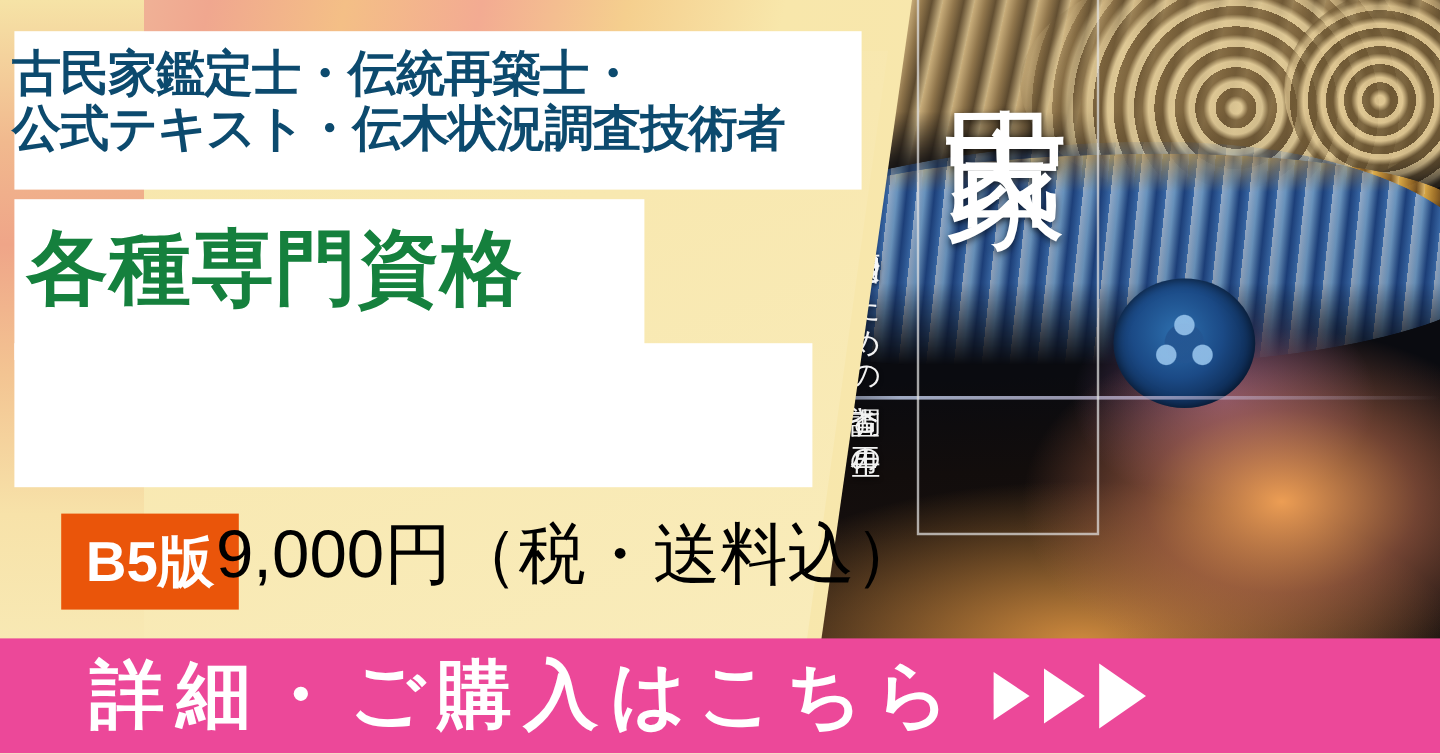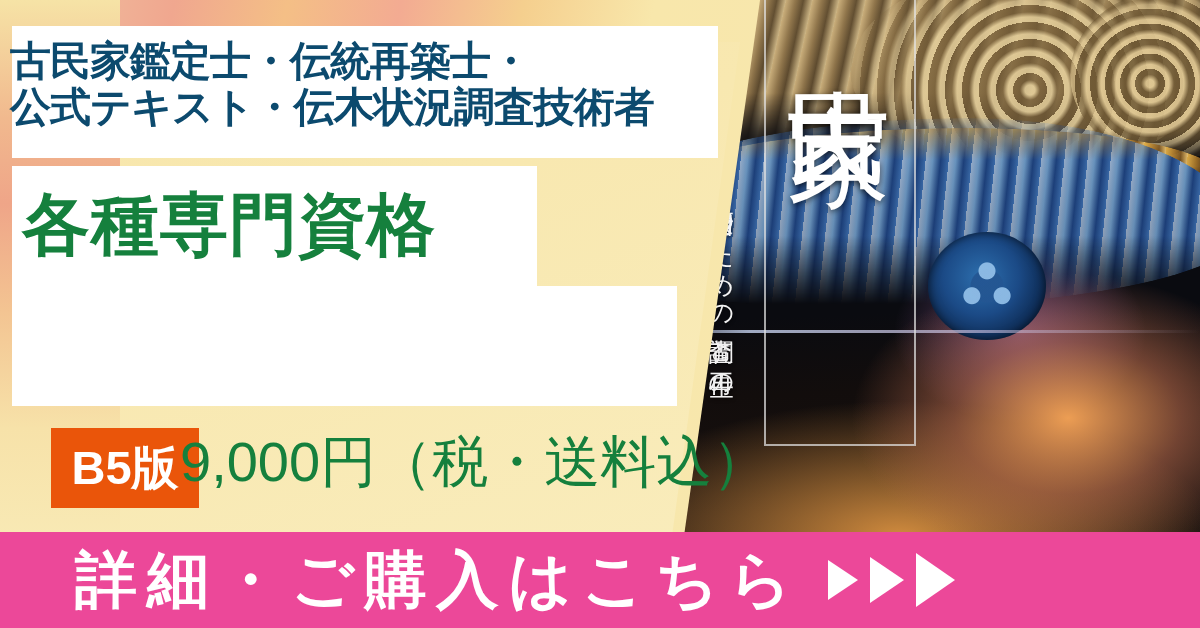--- a/index.html
+++ b/index.html
@@ -158,21 +158,21 @@
   .big-line.l2{left:168px;top:300px;}
 
   
   .badge{
     position:absolute;left:18px;top:428px;width:148px;height:80px;
     background:#ea550a;color:#ffffff;font-weight:700;font-size:47px;
     display:flex;align-items:center;justify-content:center;letter-spacing:0px;margin-left:33px;
   }
   .price{
     position:absolute;left:180px;top:434px;
-    color:#15803d;font-weight:400;font-size:56px;line-height:1;white-space:nowrap;
+    color:#000000;font-weight:400;font-size:56px;line-height:1;white-space:nowrap;
   }
 
   
   .cta{
     position:absolute;left:0;top:532px;width:1200px;height:96px;
     background:#ec4899;display:flex;align-items:center;padding-left:35px;
   }
   .cta-text{
     color:#ffffff;font-weight:700;font-size:62px;letter-spacing:10px;
     margin-left:40px;white-space:nowrap;line-height:1;

